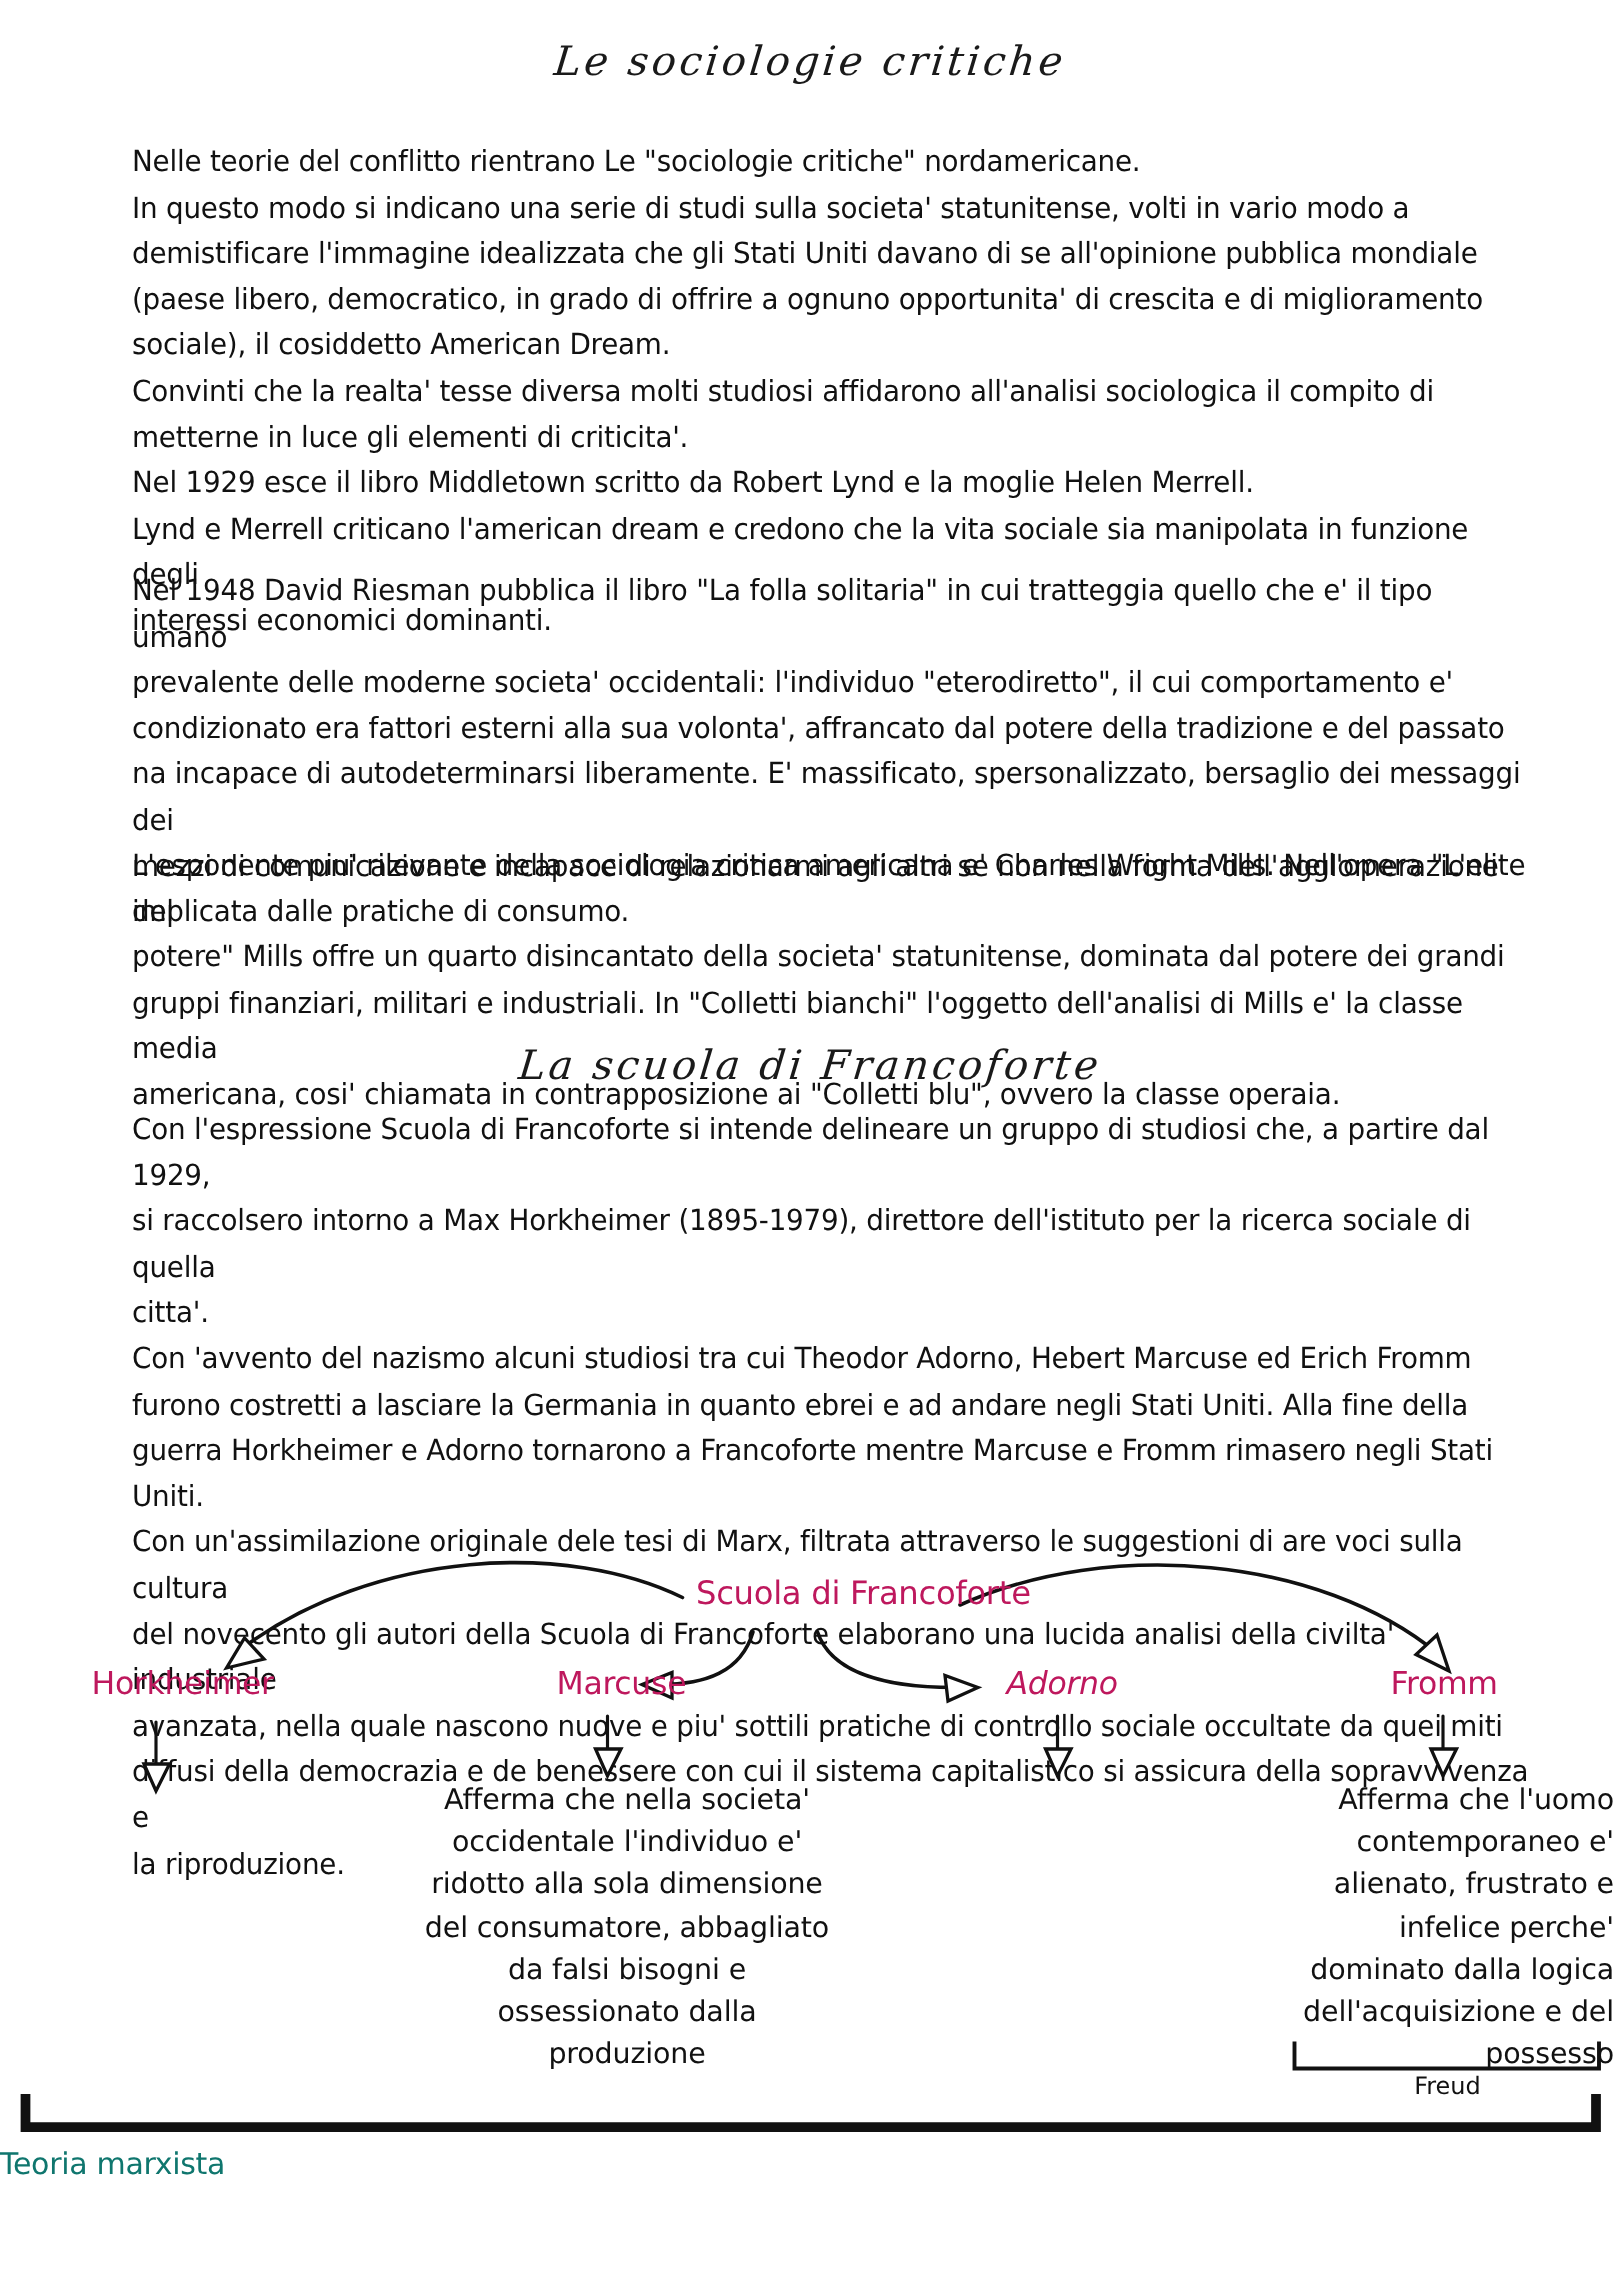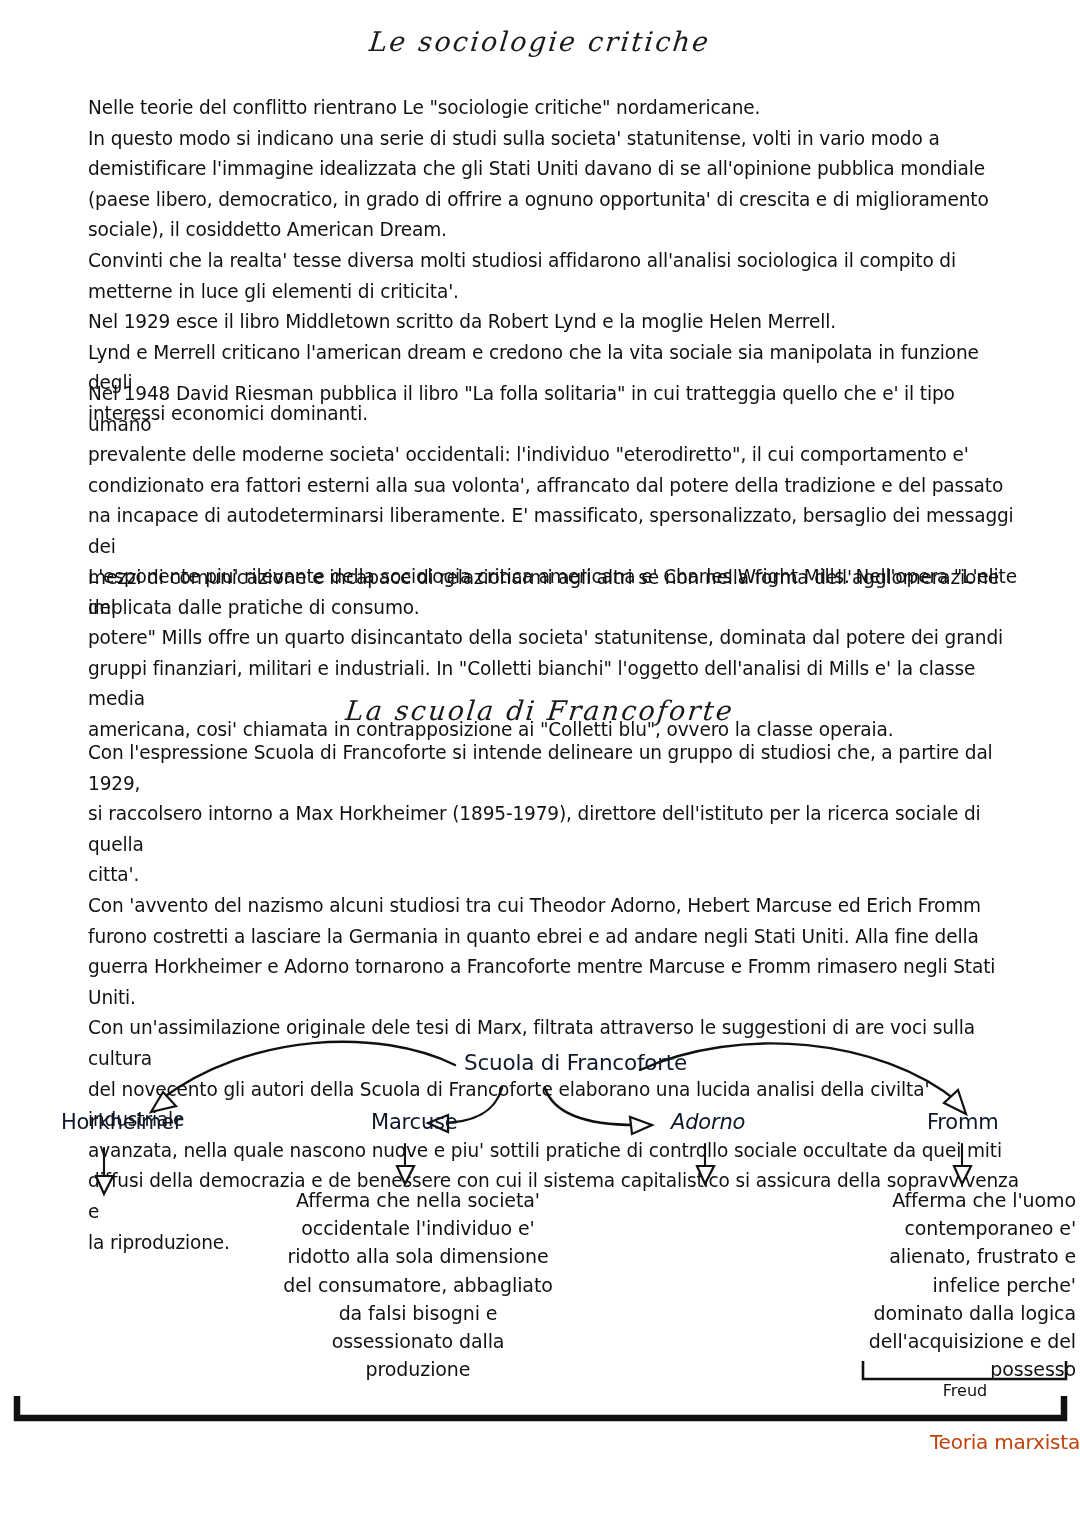--- a/index.html
+++ b/index.html
@@ -72,21 +72,21 @@
     width: 1080px;
     height: 507px;
   }
   #diagram svg { display: block; }
 
   .node-label {
     position: absolute;
     font-family: "DejaVu Sans", sans-serif;
     font-size: 21px;
     letter-spacing: -0.2px;
-    color: #0f172a;
+    color: #be185d;
     white-space: nowrap;
   }
   #label-root       { left: 464px; top: 1050px; font-size: 21.5px; }
   #label-horkheimer { left: 61px;  top: 1110px; }
   #label-marcuse    { left: 371px; top: 1110px; }
   #label-adorno     { left: 671px; top: 1110px; font-style: italic; }
   #label-fromm      { left: 927px; top: 1110px; }
 
   .leaf-text {
     position: absolute;
@@ -109,25 +109,25 @@
     width: 206px;
     text-align: center;
     font-family: "DejaVu Sans", sans-serif;
     font-size: 16px;
     color: #111111;
   }
   #label-teoria {
     position: absolute;
     left: 0; top: 1430px;
     width: 1080px;
-    text-align: right;
+    text-align: left;
     font-family: "DejaVu Sans", sans-serif;
     font-size: 20px;
     letter-spacing: -0.2px;
-    color: #c2410c;
+    color: #0f766e;
   }
 
   .bracket-svg {
     position: absolute;
     left: 0;
     pointer-events: none;
   }
   #freud-bracket { top: 1355px; }
   #bottom-bracket { top: 1386px; }
 </style>

